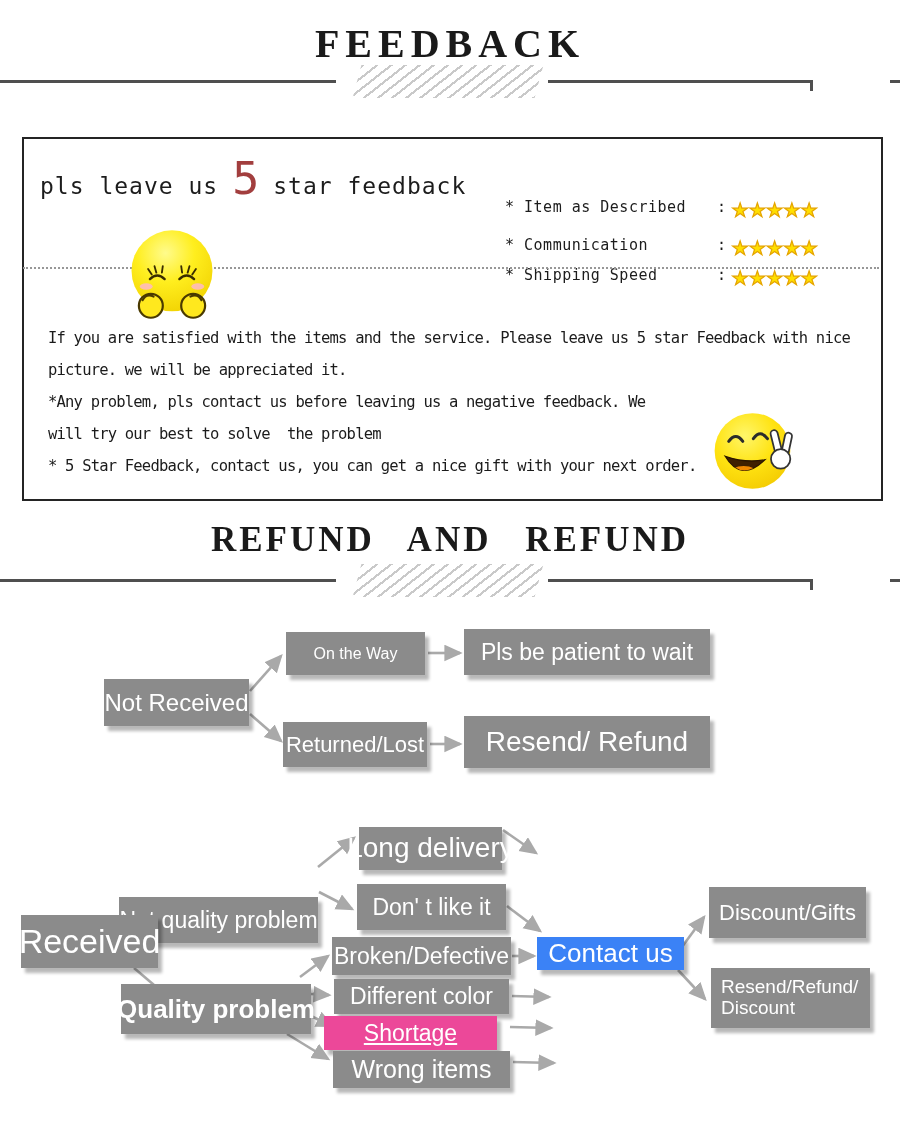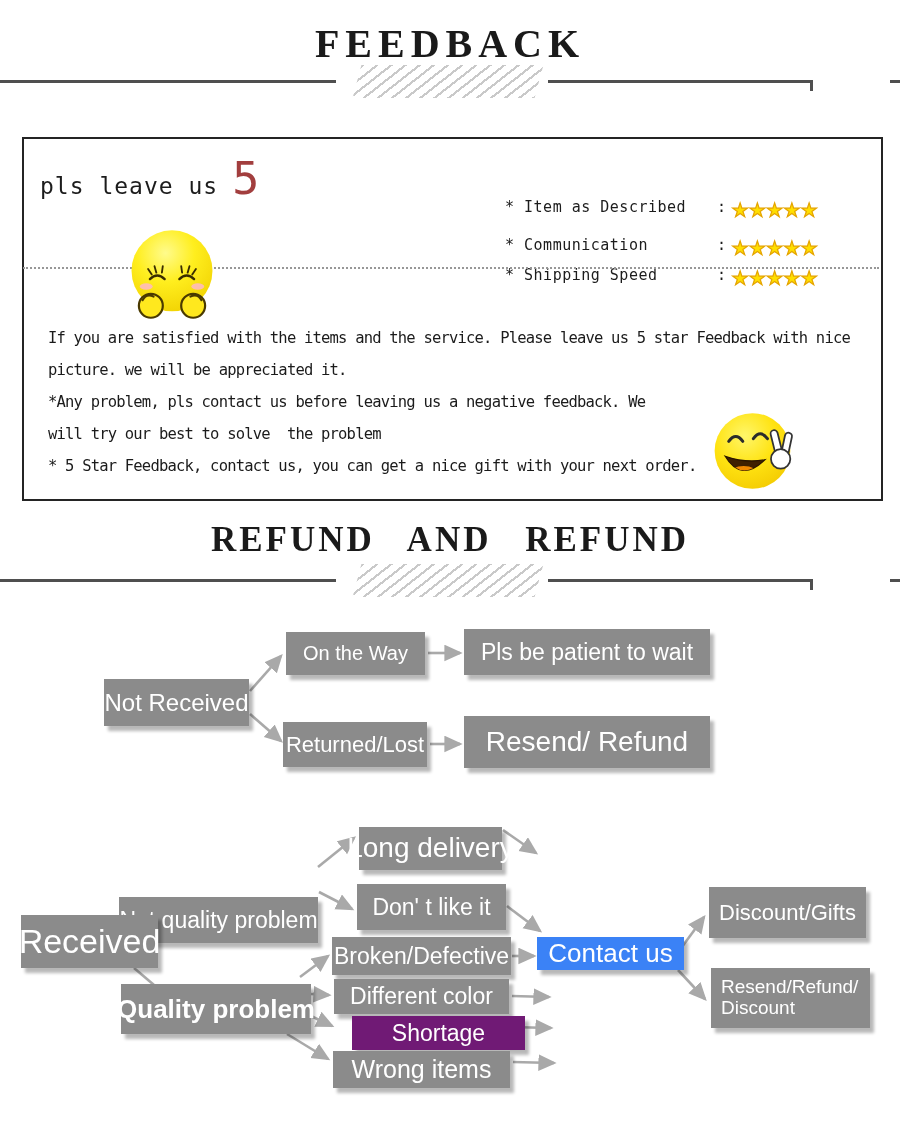--- a/index.html
+++ b/index.html
@@ -54,20 +54,21 @@
   <div class="d-hatch" style="left:357px;top:65px;"></div>
   <div class="d-line" style="left:548px;top:80px;width:264px;"></div>
   <div class="d-tick" style="left:810px;top:80px;"></div>
   <div class="d-line" style="left:890px;top:80px;width:10px;"></div>
 
   <div class="fb-box"></div>
 
   <div class="headline">
     <span class="pre">pls leave us</span>
     <span class="five">5</span>
+    <span class="post">star feedback</span>
   </div>
 
   <div class="rating-row" style="top:158px;">
     <span class="lbl">* Item as Described</span>
     <span class="colon">:</span>
     <span class="stars">
         <span class="star" style="color: rgb(255, 223, 0);">★</span>
         <span class="star" style="color: rgb(255, 223, 0);">★</span>
         <span class="star" style="color: rgb(255, 223, 0);">★</span>
         <span class="star" style="color: rgb(255, 223, 0);">★</span>
@@ -175,21 +176,21 @@
       <line x1="287" y1="1034" x2="328" y2="1059" stroke="#a9a9a9" stroke-width="2.6" marker-end="url(#ah)"></line>
       <line x1="512" y1="956" x2="534" y2="956" stroke="#a9a9a9" stroke-width="2.6" marker-end="url(#ah)"></line>
       <line x1="512" y1="996" x2="549" y2="997" stroke="#a9a9a9" stroke-width="2.6" marker-end="url(#ah)"></line>
       <line x1="510" y1="1027" x2="551" y2="1028" stroke="#a9a9a9" stroke-width="2.6" marker-end="url(#ah)"></line>
       <line x1="513" y1="1062" x2="554" y2="1063" stroke="#a9a9a9" stroke-width="2.6" marker-end="url(#ah)"></line>
       <line x1="676" y1="955" x2="704" y2="917" stroke="#a9a9a9" stroke-width="2.6" marker-end="url(#ah)"></line>
       <line x1="678" y1="970" x2="705" y2="999" stroke="#a9a9a9" stroke-width="2.6" marker-end="url(#ah)"></line>
     </svg>
 
   <div>
-      <div class="fc-node" style="left: 286px; top: 632px; width: 139px; height: 43px; font-size: 20px; background: rgb(139, 139, 139);">
+      <div class="fc-node" style="left: 286px; top: 632px; width: 139px; height: 43px; font-size: 16px; background: rgb(139, 139, 139);">
         <div>On the Way</div>
       </div>
       <div class="fc-node" style="left: 464px; top: 629px; width: 246px; height: 46px; font-size: 23px; background: rgb(139, 139, 139);">
         <div>Pls be patient to wait</div>
       </div>
       <div class="fc-node" style="left: 104px; top: 679px; width: 145px; height: 47px; font-size: 24px; background: rgb(139, 139, 139);">
         <div>Not Received</div>
       </div>
       <div class="fc-node" style="left: 283px; top: 722px; width: 144px; height: 45px; font-size: 22px; background: rgb(139, 139, 139);">
         <div>Returned/Lost</div>
@@ -211,21 +212,21 @@
       </div>
       <div class="fc-node" style="left: 332px; top: 937px; width: 179px; height: 38px; font-size: 23px; background: rgb(139, 139, 139);">
         <div>Broken/Defective</div>
       </div>
       <div class="fc-node" style="left: 334px; top: 979px; width: 175px; height: 35px; font-size: 23px; background: rgb(139, 139, 139);">
         <div>Different color</div>
       </div>
       <div class="fc-node" style="left: 121px; top: 984px; width: 190px; height: 50px; font-size: 26px; background: rgb(139, 139, 139); font-weight: bold;">
         <div>Quality problem</div>
       </div>
-      <div class="fc-node" style="left: 352px; top: 1016px; width: 173px; height: 34px; font-size: 23px; background: #701a75;">
+      <div class="fc-node" style="left: 324px; top: 1016px; width: 173px; height: 34px; font-size: 23px; background: #ec4899; text-decoration: underline;">
         <div>Shortage</div>
       </div>
       <div class="fc-node" style="left: 333px; top: 1051px; width: 177px; height: 37px; font-size: 25px; background: rgb(139, 139, 139);">
         <div>Wrong items</div>
       </div>
       <div class="fc-node" style="left: 537px; top: 937px; width: 147px; height: 33px; font-size: 26px; background: #3b82f6;">
         <div>Contact us</div>
       </div>
       <div class="fc-node" style="left: 709px; top: 887px; width: 157px; height: 51px; font-size: 22px; background: rgb(139, 139, 139);">
         <div>Discount/Gifts</div>

